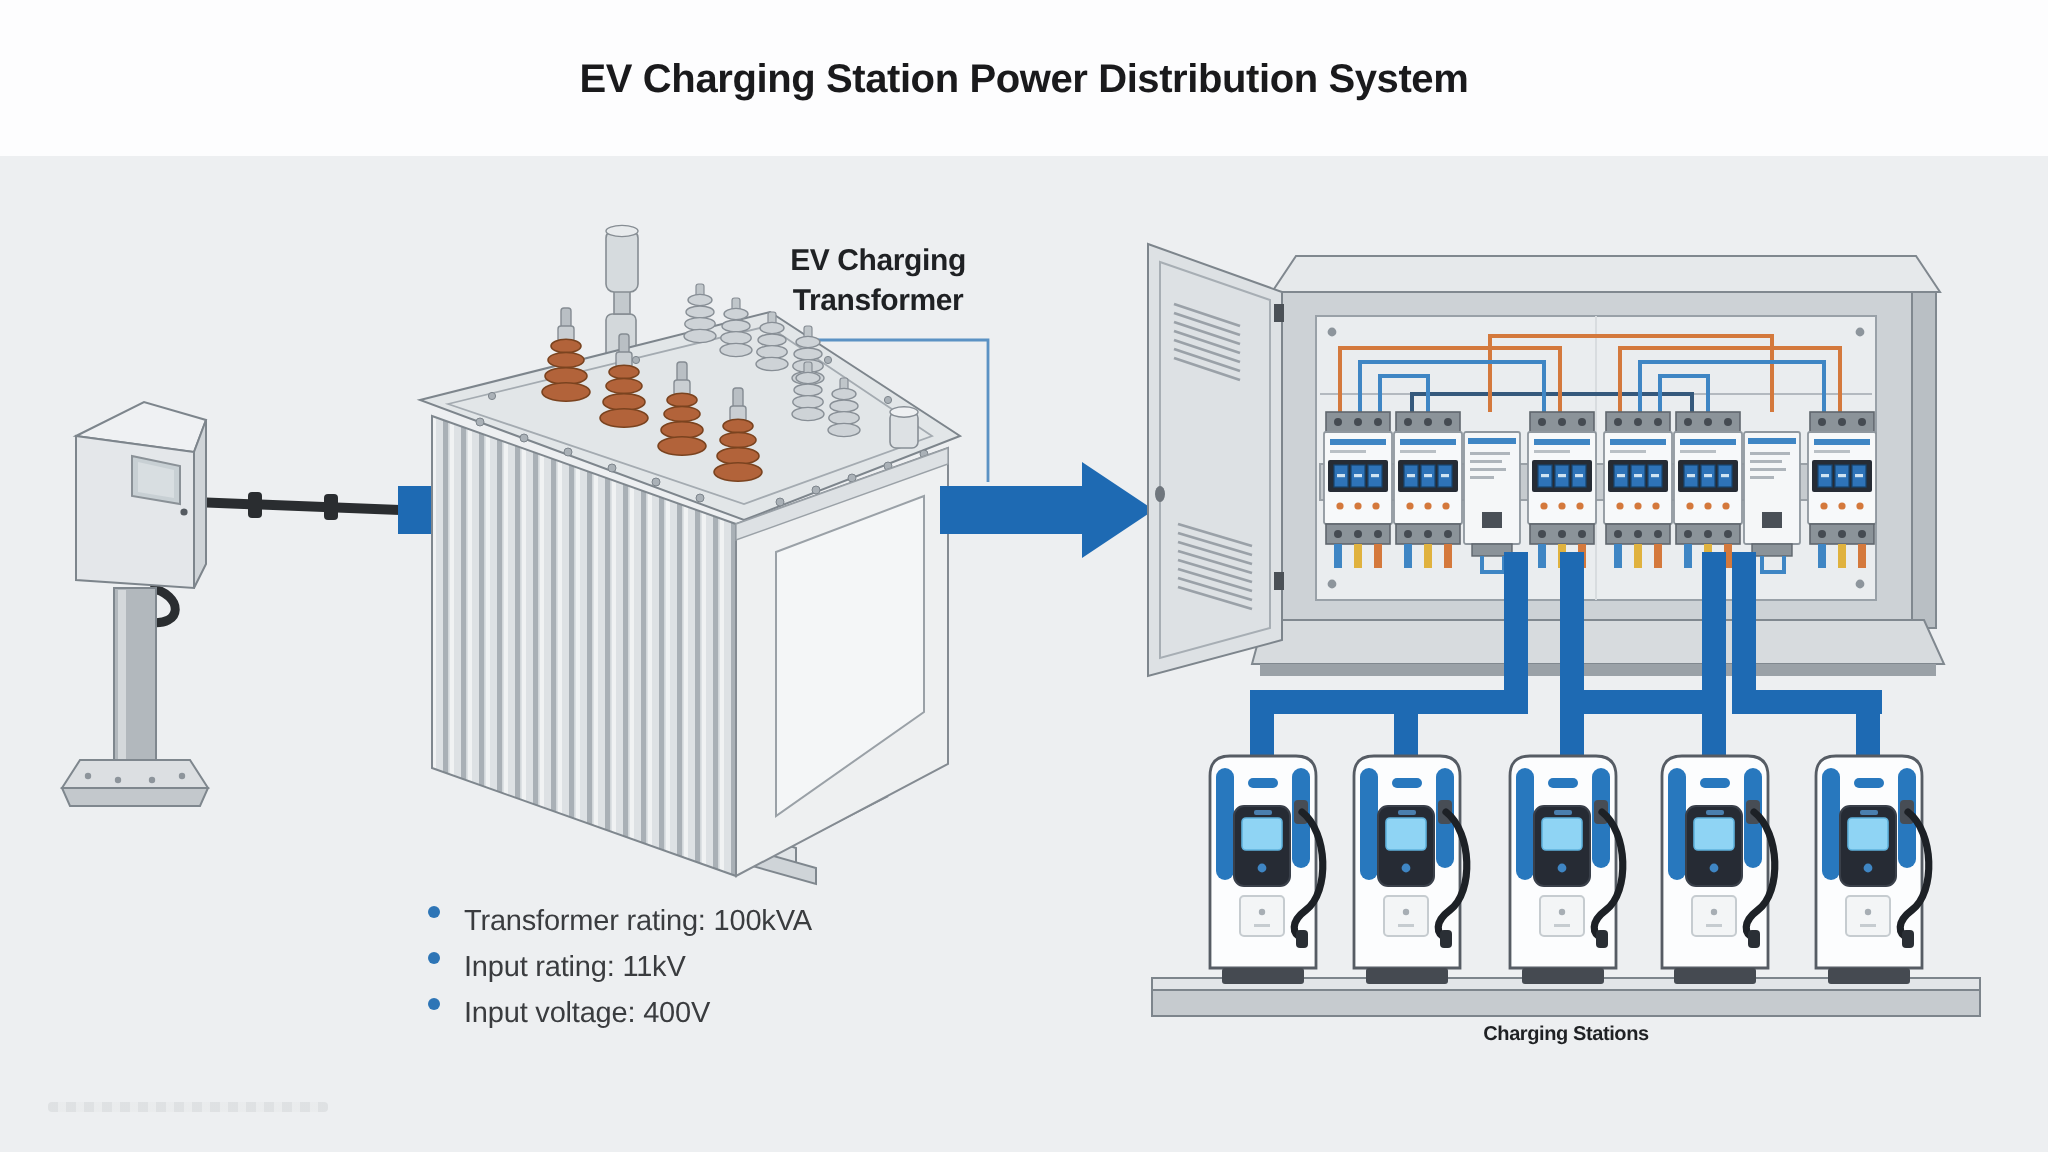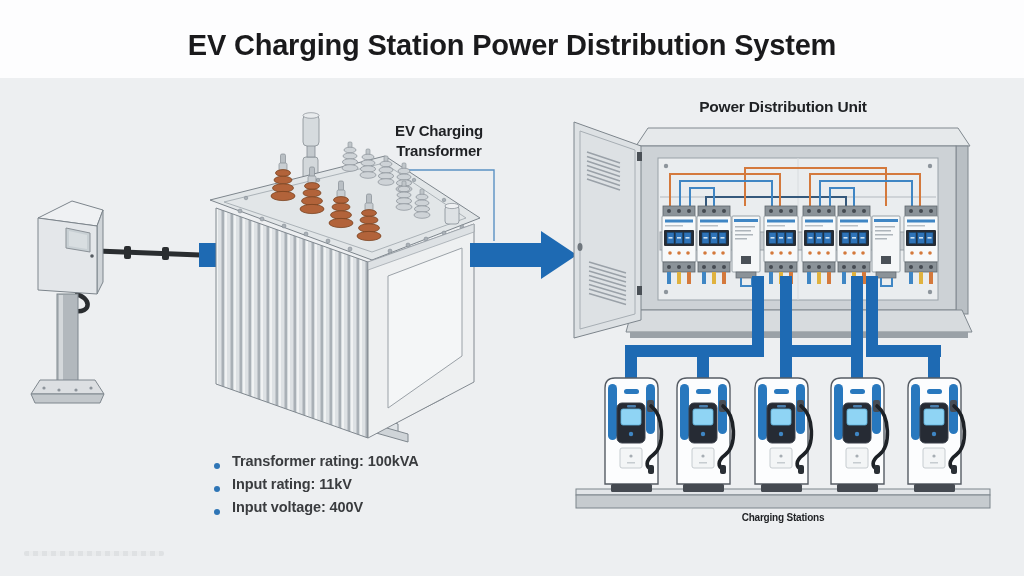--- a/index.html
+++ b/index.html
@@ -4,28 +4,28 @@
 <style>
   html,body{margin:0;padding:0;background:#dfe2e5;}
   .stage{
     position:relative;width:1024px;height:576px;overflow:hidden;
     background:#edeff1;
     font-family:"Liberation Sans", sans-serif;
   }
   .stage svg{position:absolute;left:0;top:0;}
   .label{position:absolute;color:#1f2124;font-weight:700;line-height:1.3;
     letter-spacing:-0.2px;text-align:center;}
-  .title{left:0;right:0;top:27px;font-size:29px;color:#1a1a1c;}
+  .title{left:0;right:0;top:27px;font-size:20px;color:#1a1a1c;}
   .lbl-grid{left:0;top:156px;width:142px;font-size:15px;}
   .lbl-xfmr{left:366px;top:121px;width:146px;font-size:15px;}
   .lbl-pdu{left:663px;top:97px;width:240px;font-size:15.5px;}
   .lbl-cs{left:663px;top:511px;width:240px;font-size:10px;}
   .specs{position:absolute;left:214px;top:453px;margin:0;padding:0;list-style:none;}
-  .specs li{display:flex;align-items:flex-end;margin-bottom:7px;
-    font-size:14.5px;color:#3a3c3f;font-weight:700;letter-spacing:-0.1px;}
+  .specs li{display:flex;align-items:flex-start;margin-bottom:7px;
+    font-size:14.5px;color:#3a3c3f;font-weight:400;letter-spacing:-0.1px;}
   .specs .dot{width:6px;height:6px;border-radius:50%;background:#2e75b6;
     margin-right:12px;flex:0 0 auto;}
   .fine-print{position:absolute;left:24px;top:551px;width:140px;height:5px;
     border-radius:2px;opacity:.55;
     background:repeating-linear-gradient(90deg,#d3d6d8 0 5px,#e7e9ea 5px 9px);}
 </style>
 </head>
 <body>
 
 <div class="stage">
@@ -325,21 +325,20 @@
   <g>
         <use href="#station" x="831" y="376"></use>
       </g>
   <g>
         <use href="#station" x="908" y="376"></use>
       </g>
 </svg>
 
   <div class="label title">EV Charging Station Power Distribution System</div>
   <div class="label lbl-xfmr">EV Charging Transformer</div>
-  <div class="label lbl-pdu">Power Distribution Unit</div>
   <div class="label lbl-cs">Charging Stations</div>
 
   <ul class="specs">
     <li>
       <span class="dot"></span>
       <span>Transformer rating: 100kVA</span>
     </li>
     <li>
       <span class="dot"></span>
       <span>Input rating: 11kV</span>

